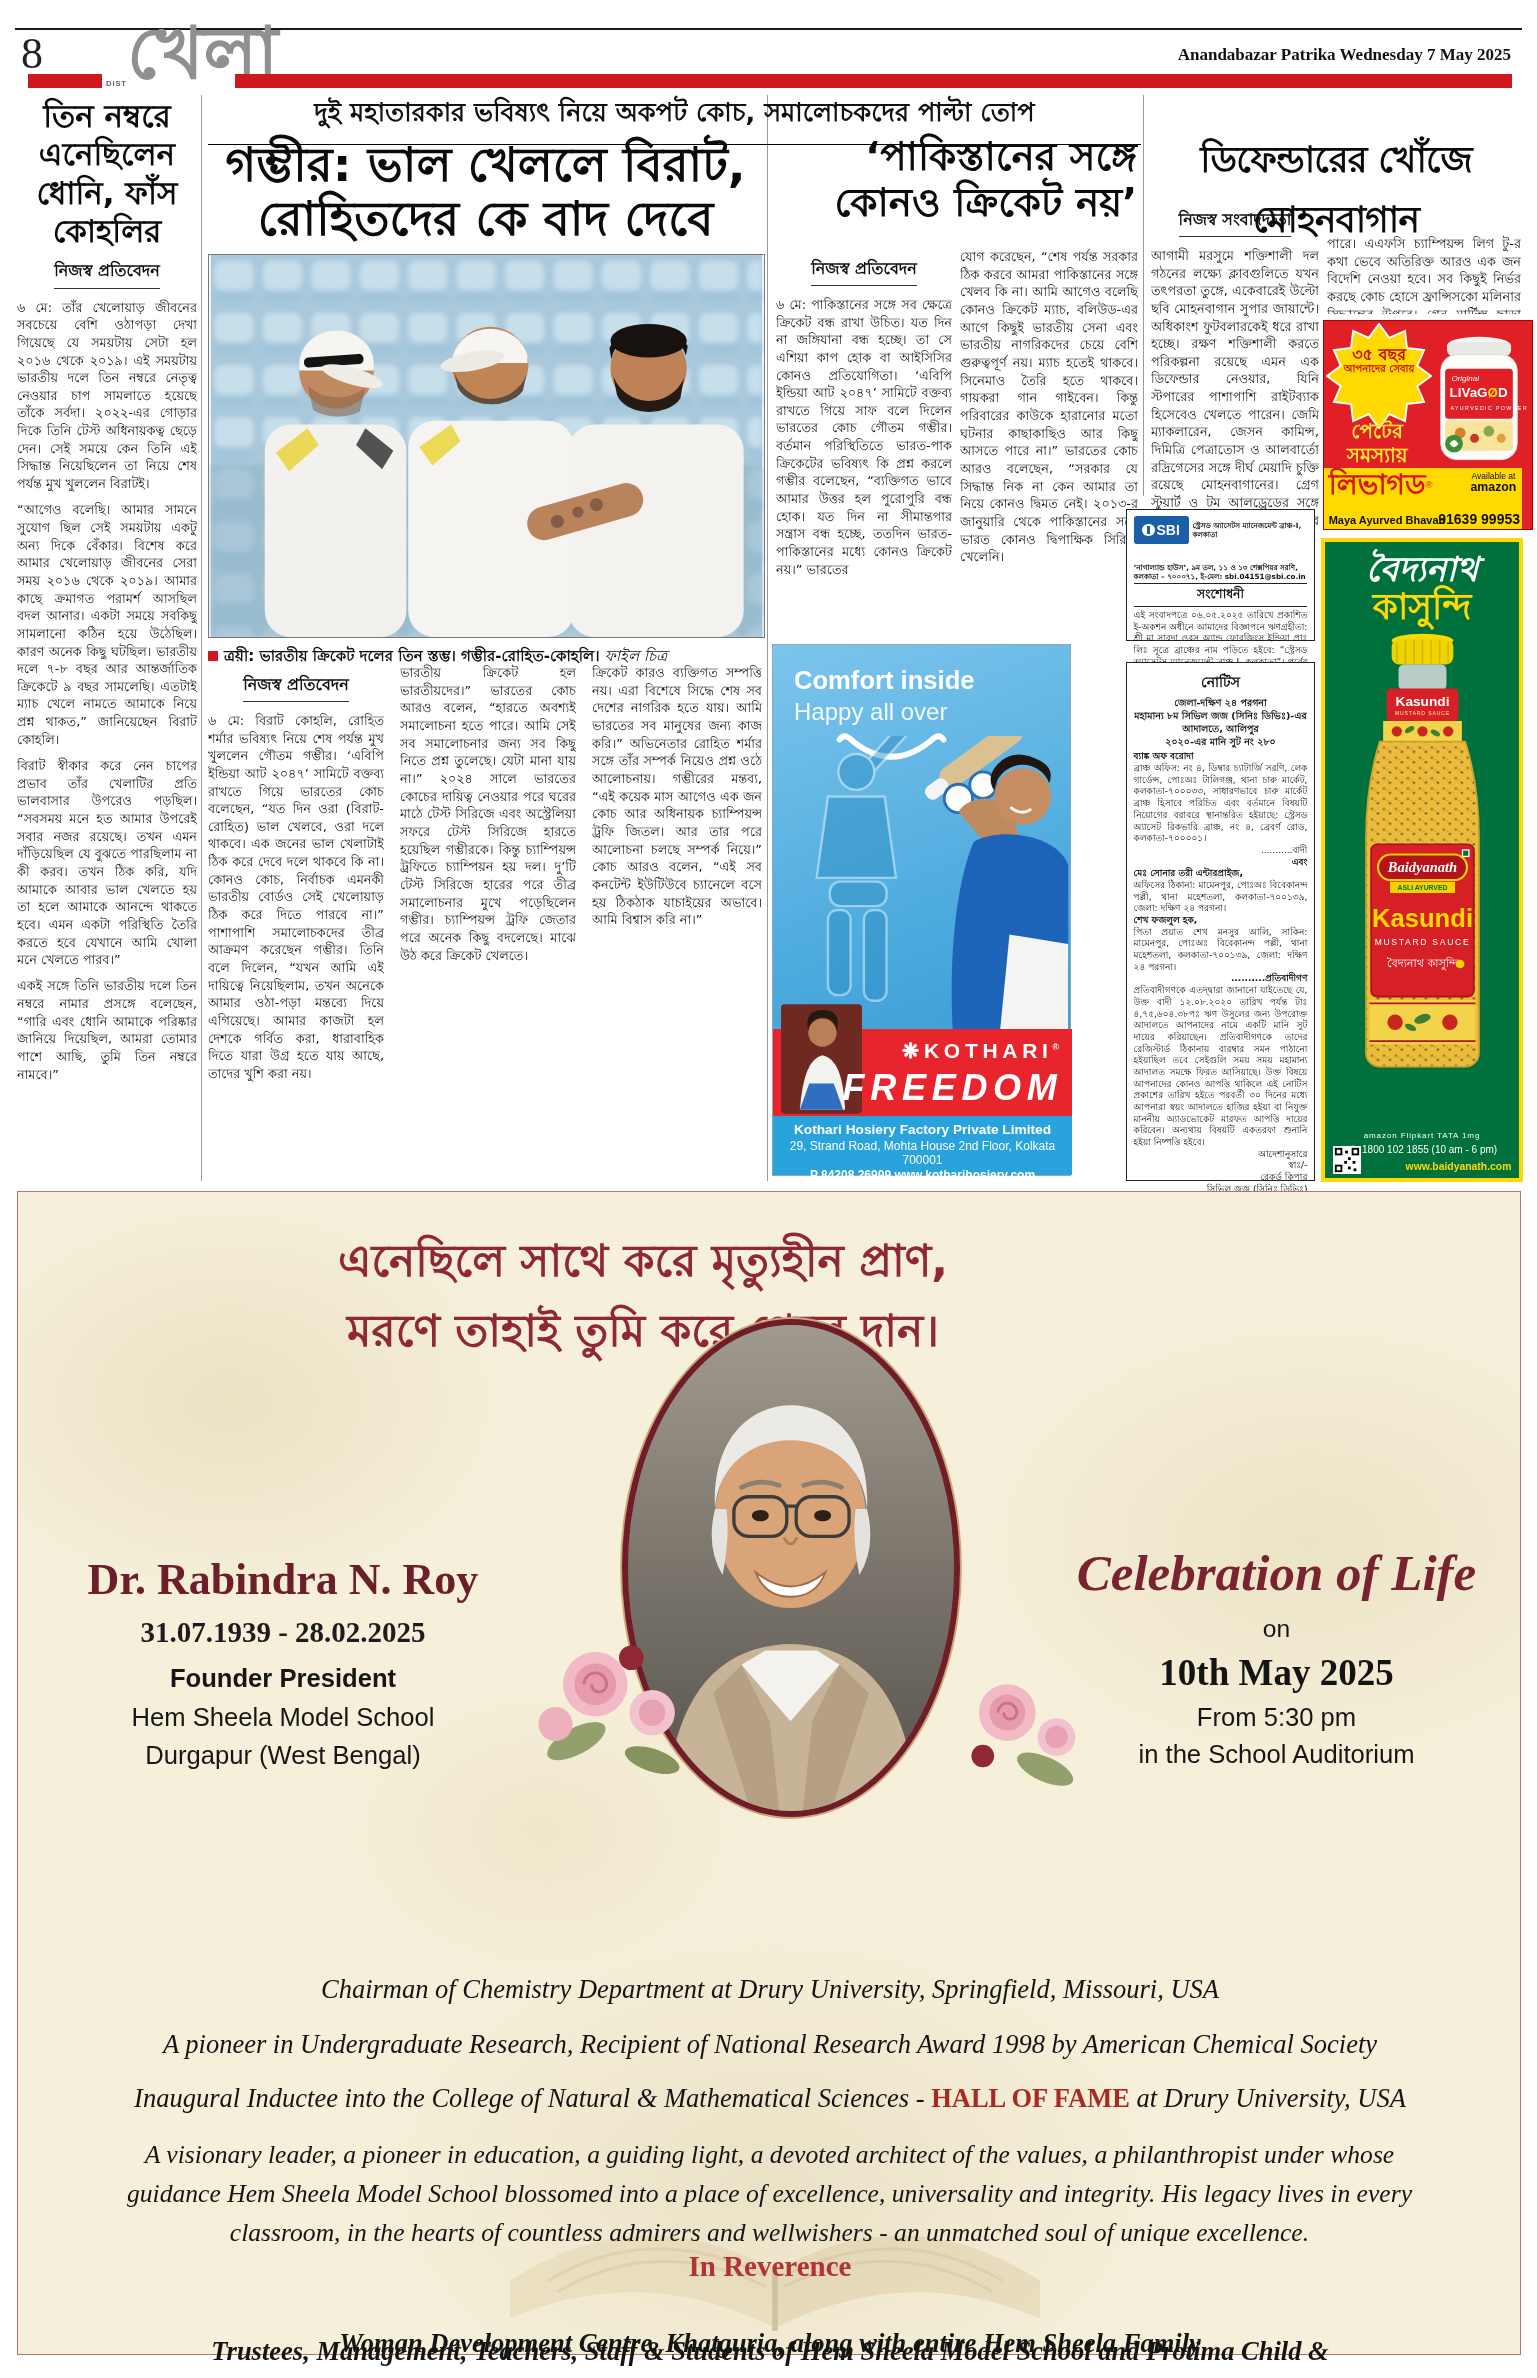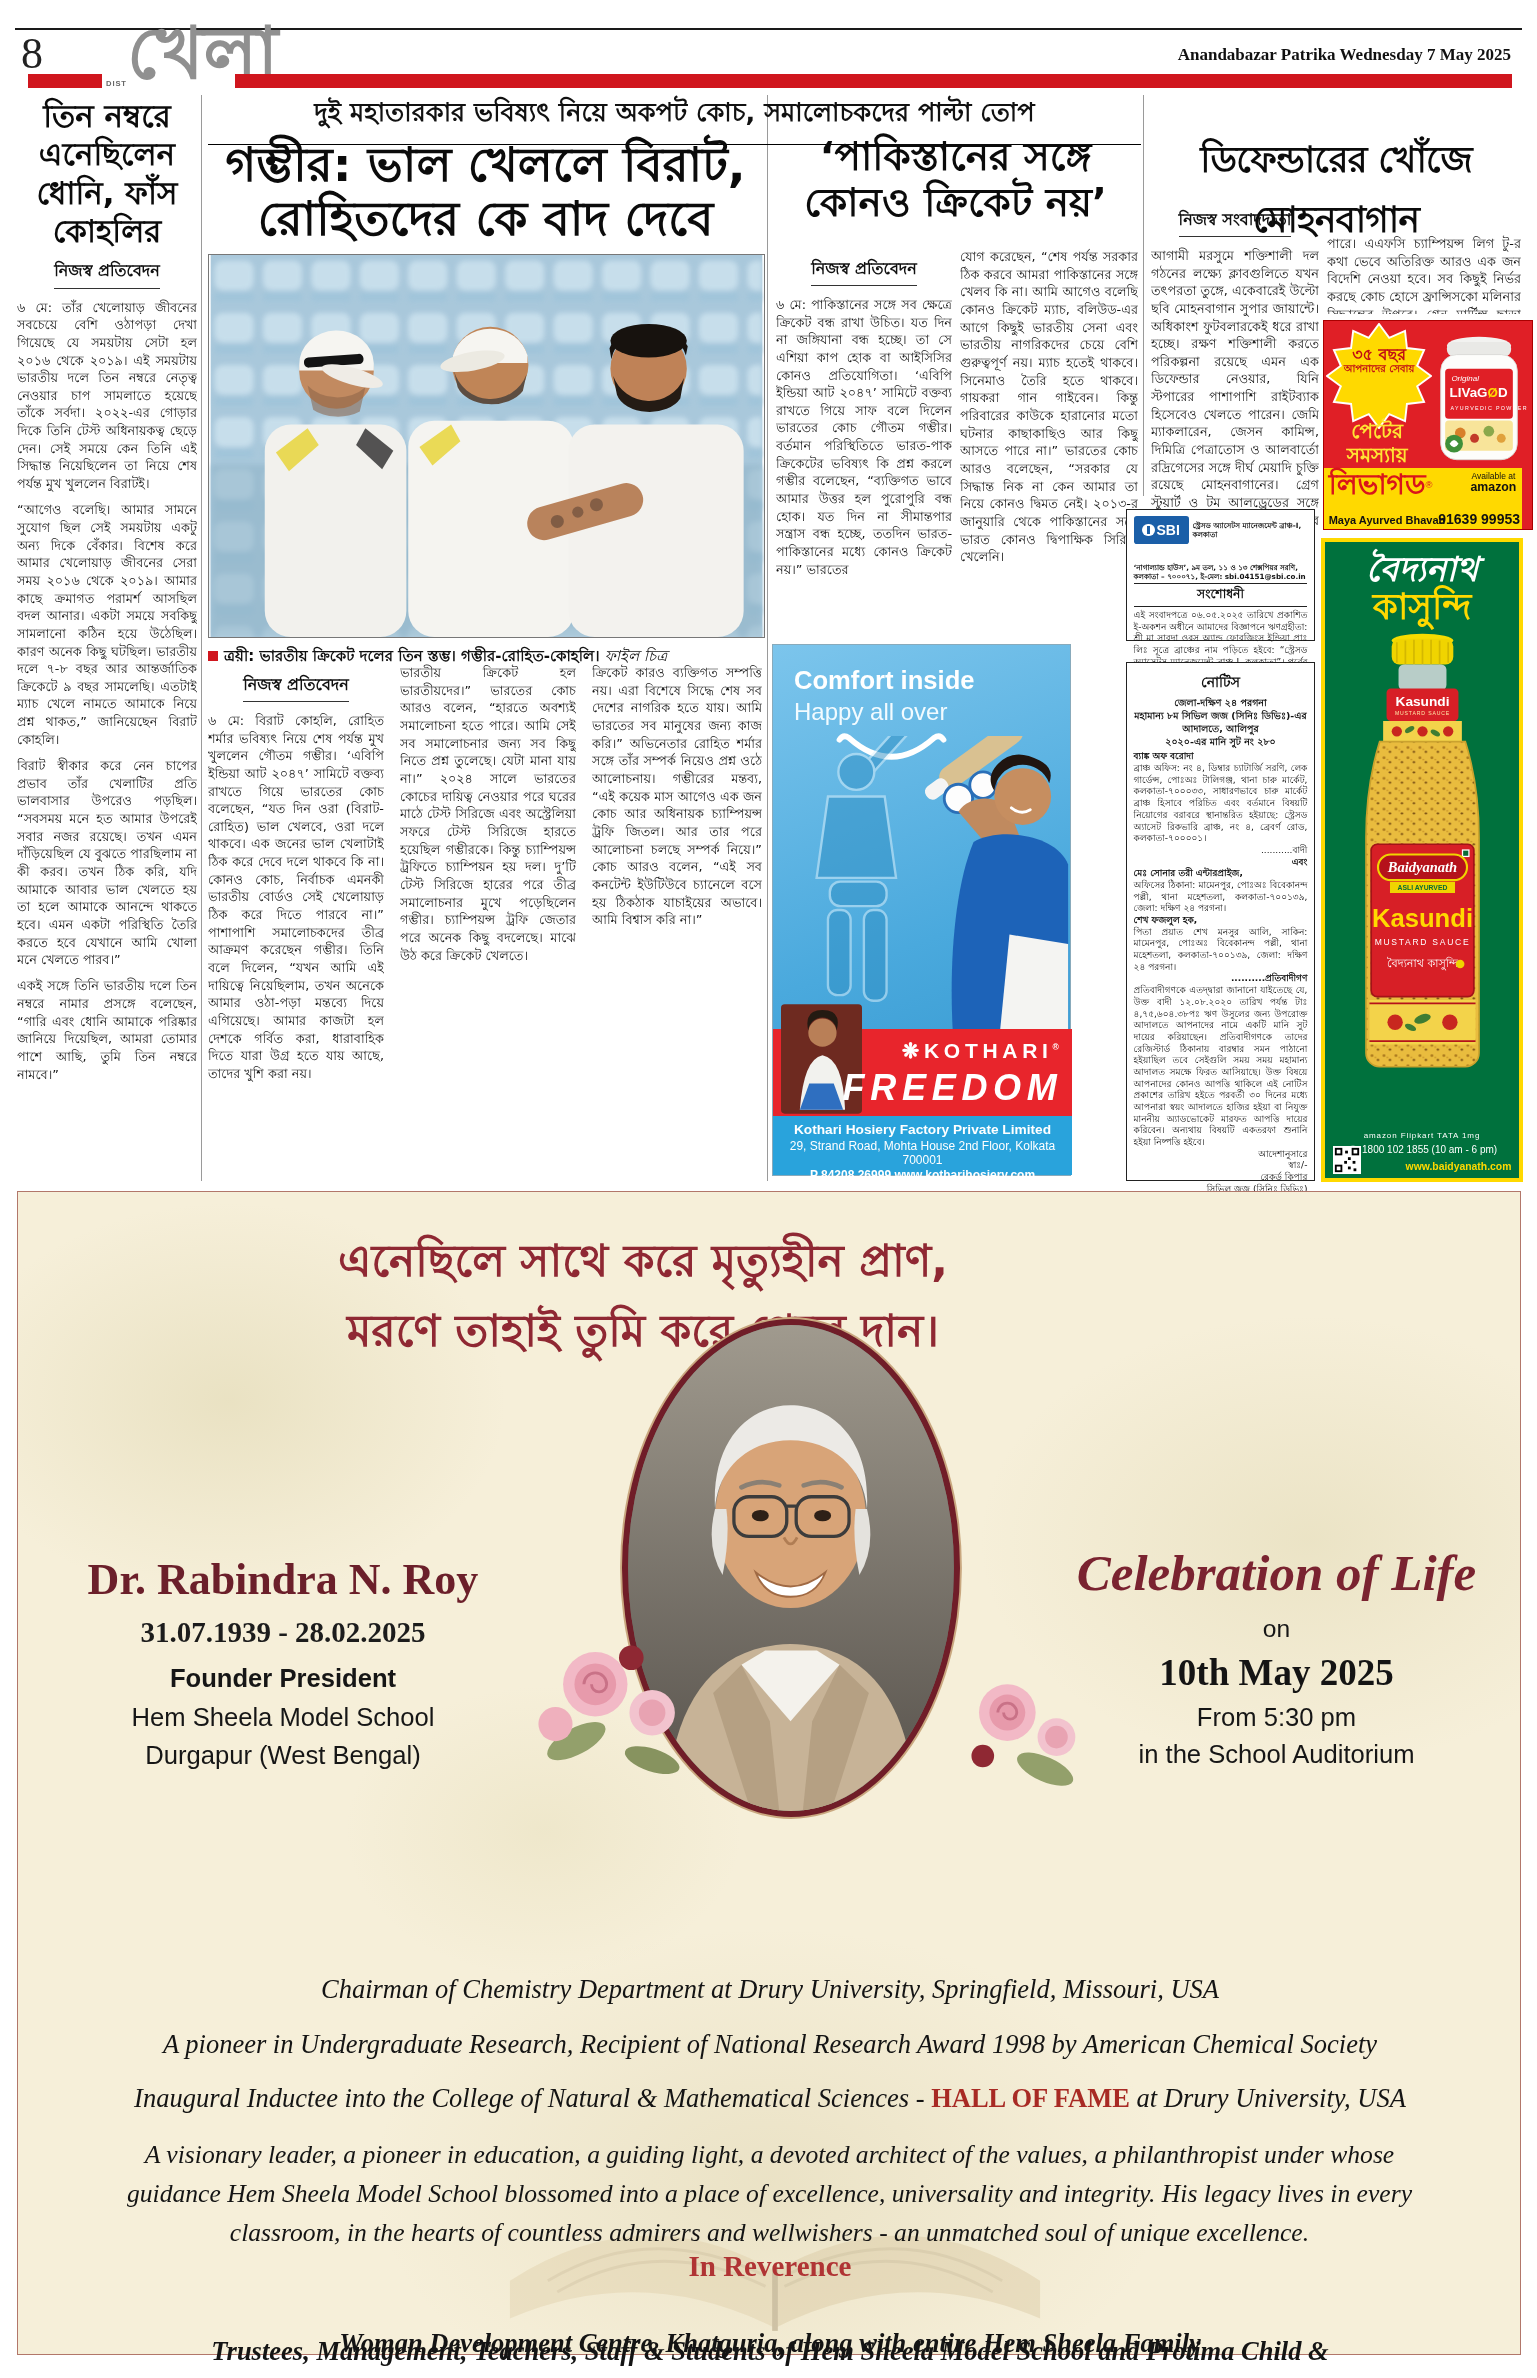--- a/index.html
+++ b/index.html
@@ -40,21 +40,21 @@
   #a2kicker{left:208px;top:93px;width:933px;font-size:25.6px;font-weight:bold;text-align:center;
             border-bottom:1.9px solid #000;padding-bottom:7.6px;}
   #a2head{left:208px;top:138px;width:555px;font-size:47px;line-height:1.14;text-align:center;font-weight:bold;}
   #a2photo{left:208px;top:254px;width:555px;height:382px;border:0.9px solid #777;}
   #a2cap{left:208px;top:644px;width:555px;font-size:15px;}
   .capsq{display:inline-block;width:10.4px;height:10.4px;background:#d0161e;margin-right:5.7px;}
   #a2c1{left:208px;top:664px;width:176px;height:517px;}
   #a2c2{left:400px;top:664px;width:176px;height:517px;}
   #a2c3{left:592px;top:664px;width:170px;height:517px;}
 
-  #a3head{left:774px;top:134px;width:363px;font-size:39px;line-height:1.18;text-align:center;font-weight:bold;}
+  #a3head{left:774px;top:134px;width:363px;font-size:39px;line-height:1.18;text-align:right;font-weight:bold;}
   #a3c1{left:776px;top:248px;width:176px;height:386px;}
   #a3c2{left:960px;top:248px;width:178px;height:386px;}
 
   #a4head{left:1151px;top:132px;width:370px;font-size:36px;text-align:center;font-weight:bold;letter-spacing:-0.9px;}
   #a4c1{left:1151px;top:199px;width:168px;height:333px;}
   #a4c2{left:1327px;top:235px;width:194px;height:79px;}
 
   
   .noticebox{position:absolute;border:1.4px solid #222;background:#fff;padding:5.7px 6.6px;box-sizing:border-box;}
   #sbibox{left:1126px;top:509px;width:189px;height:132px;}

